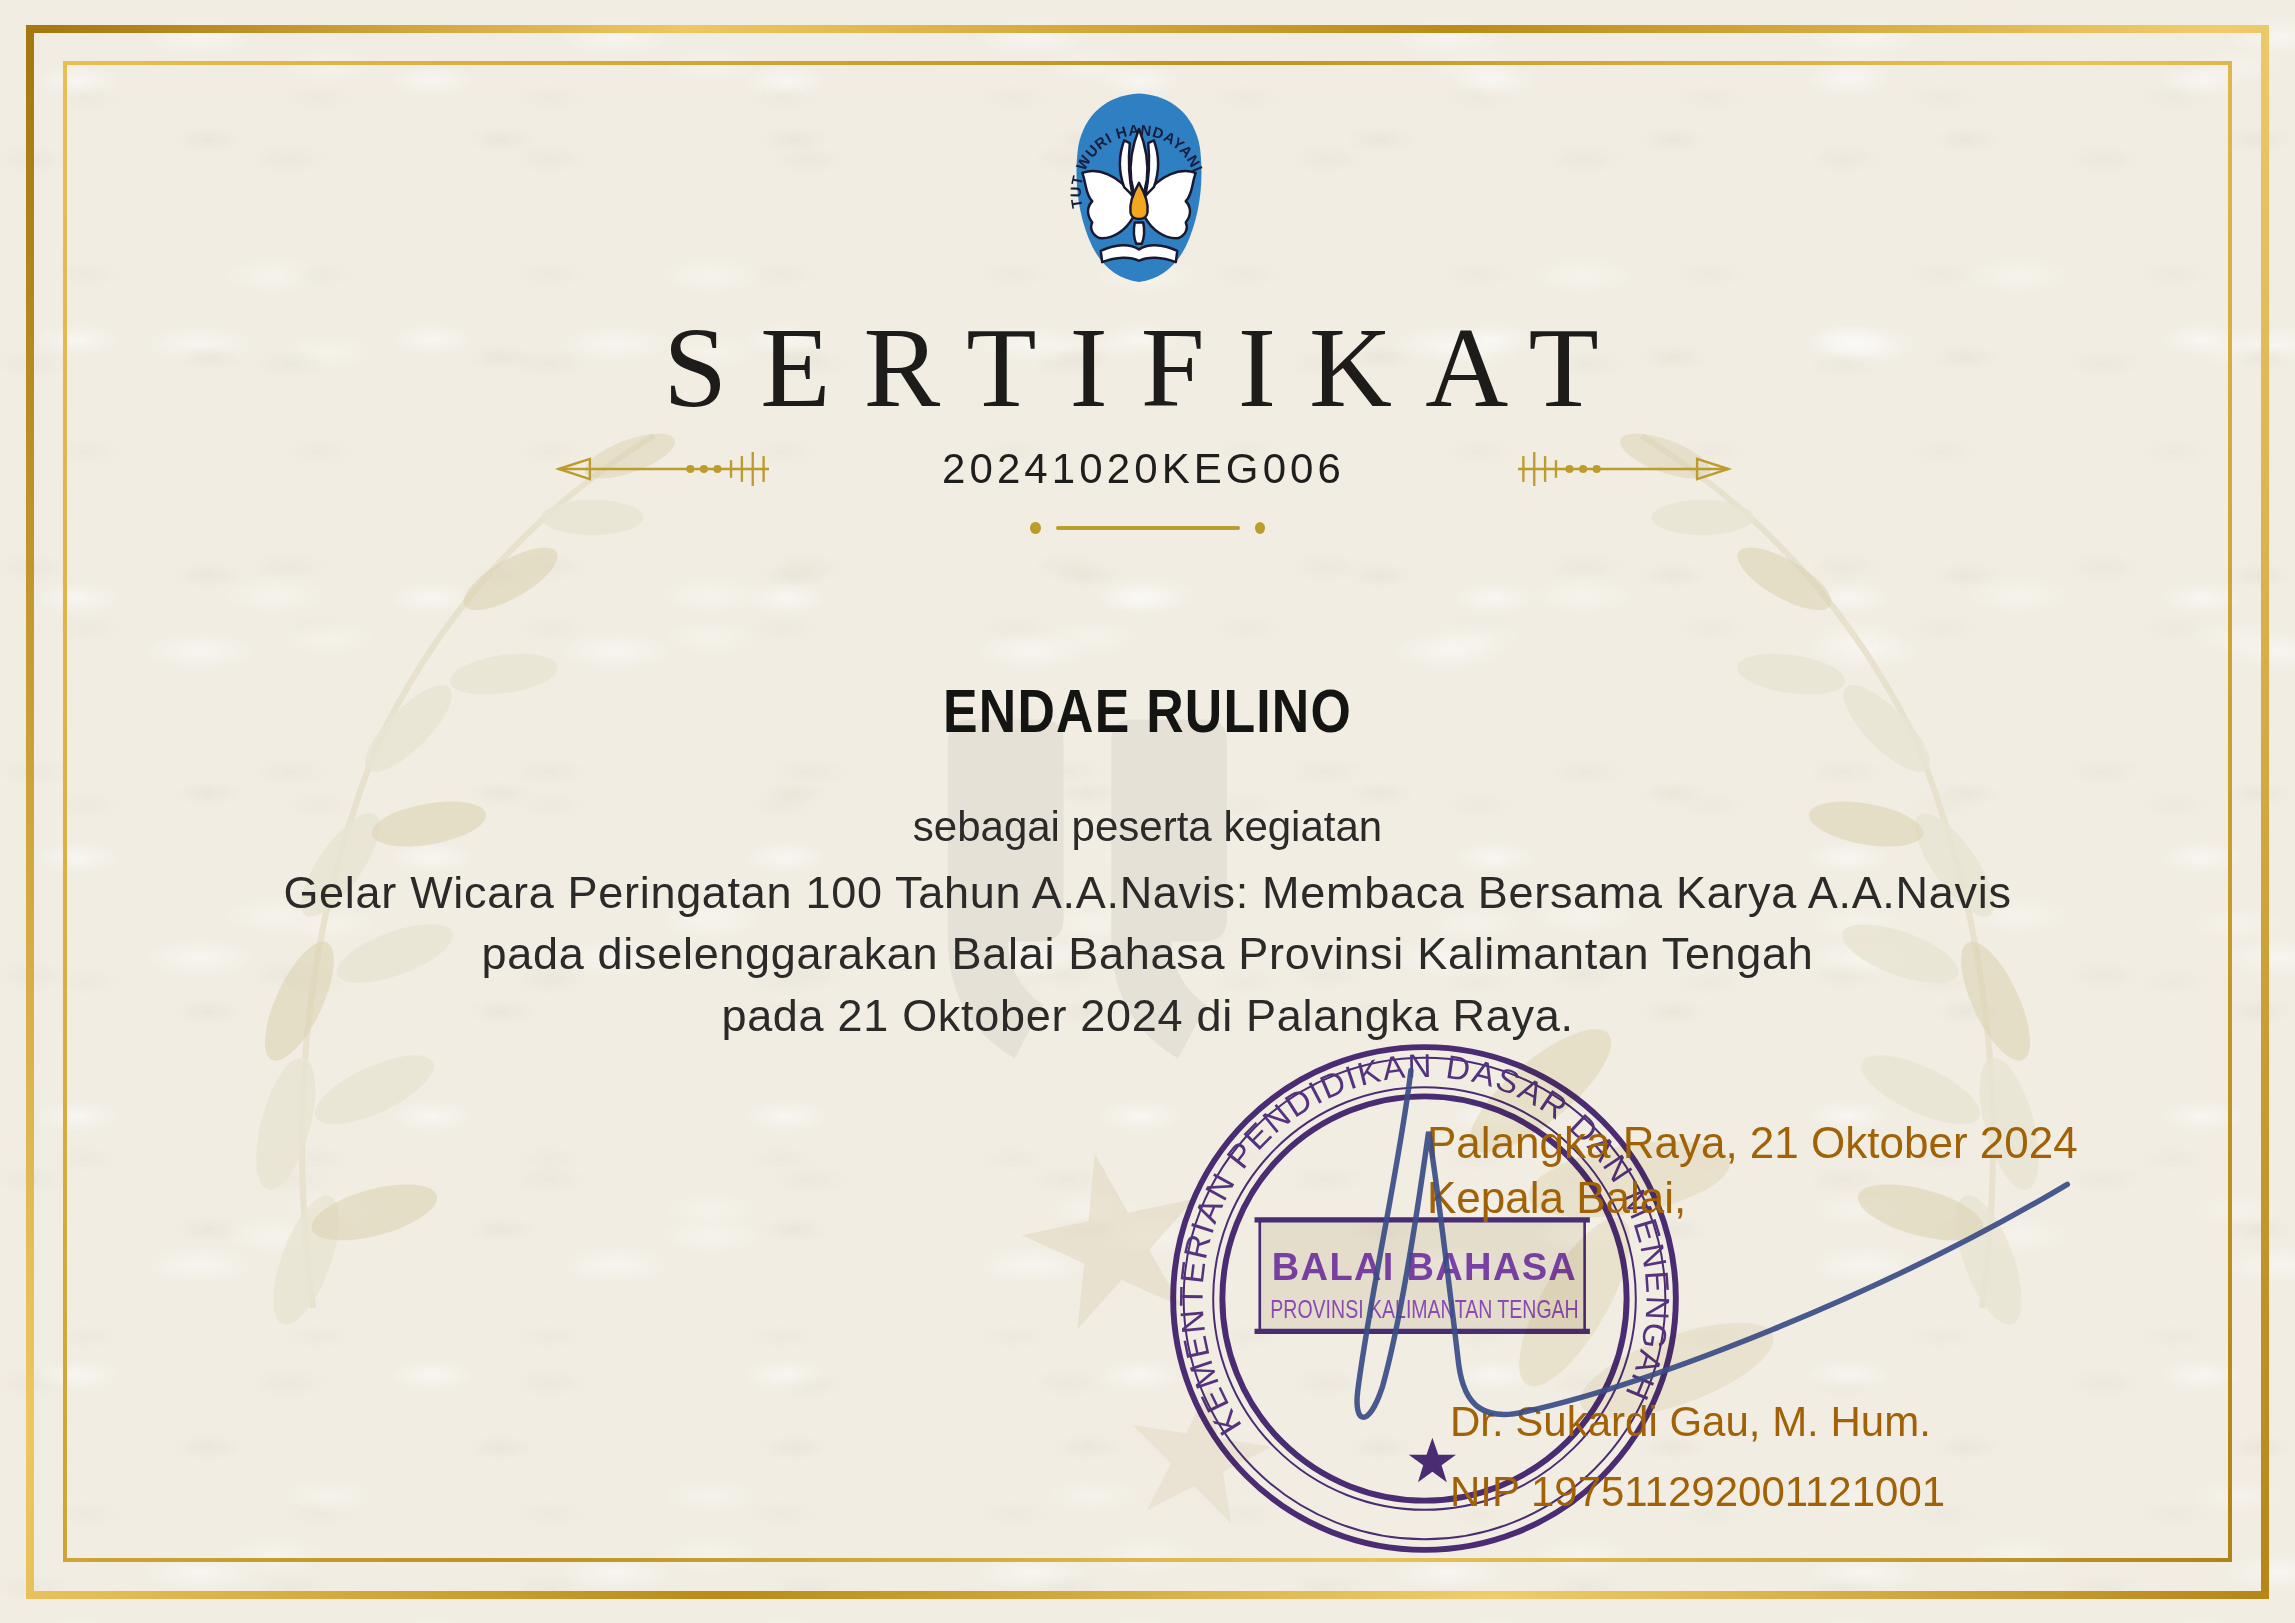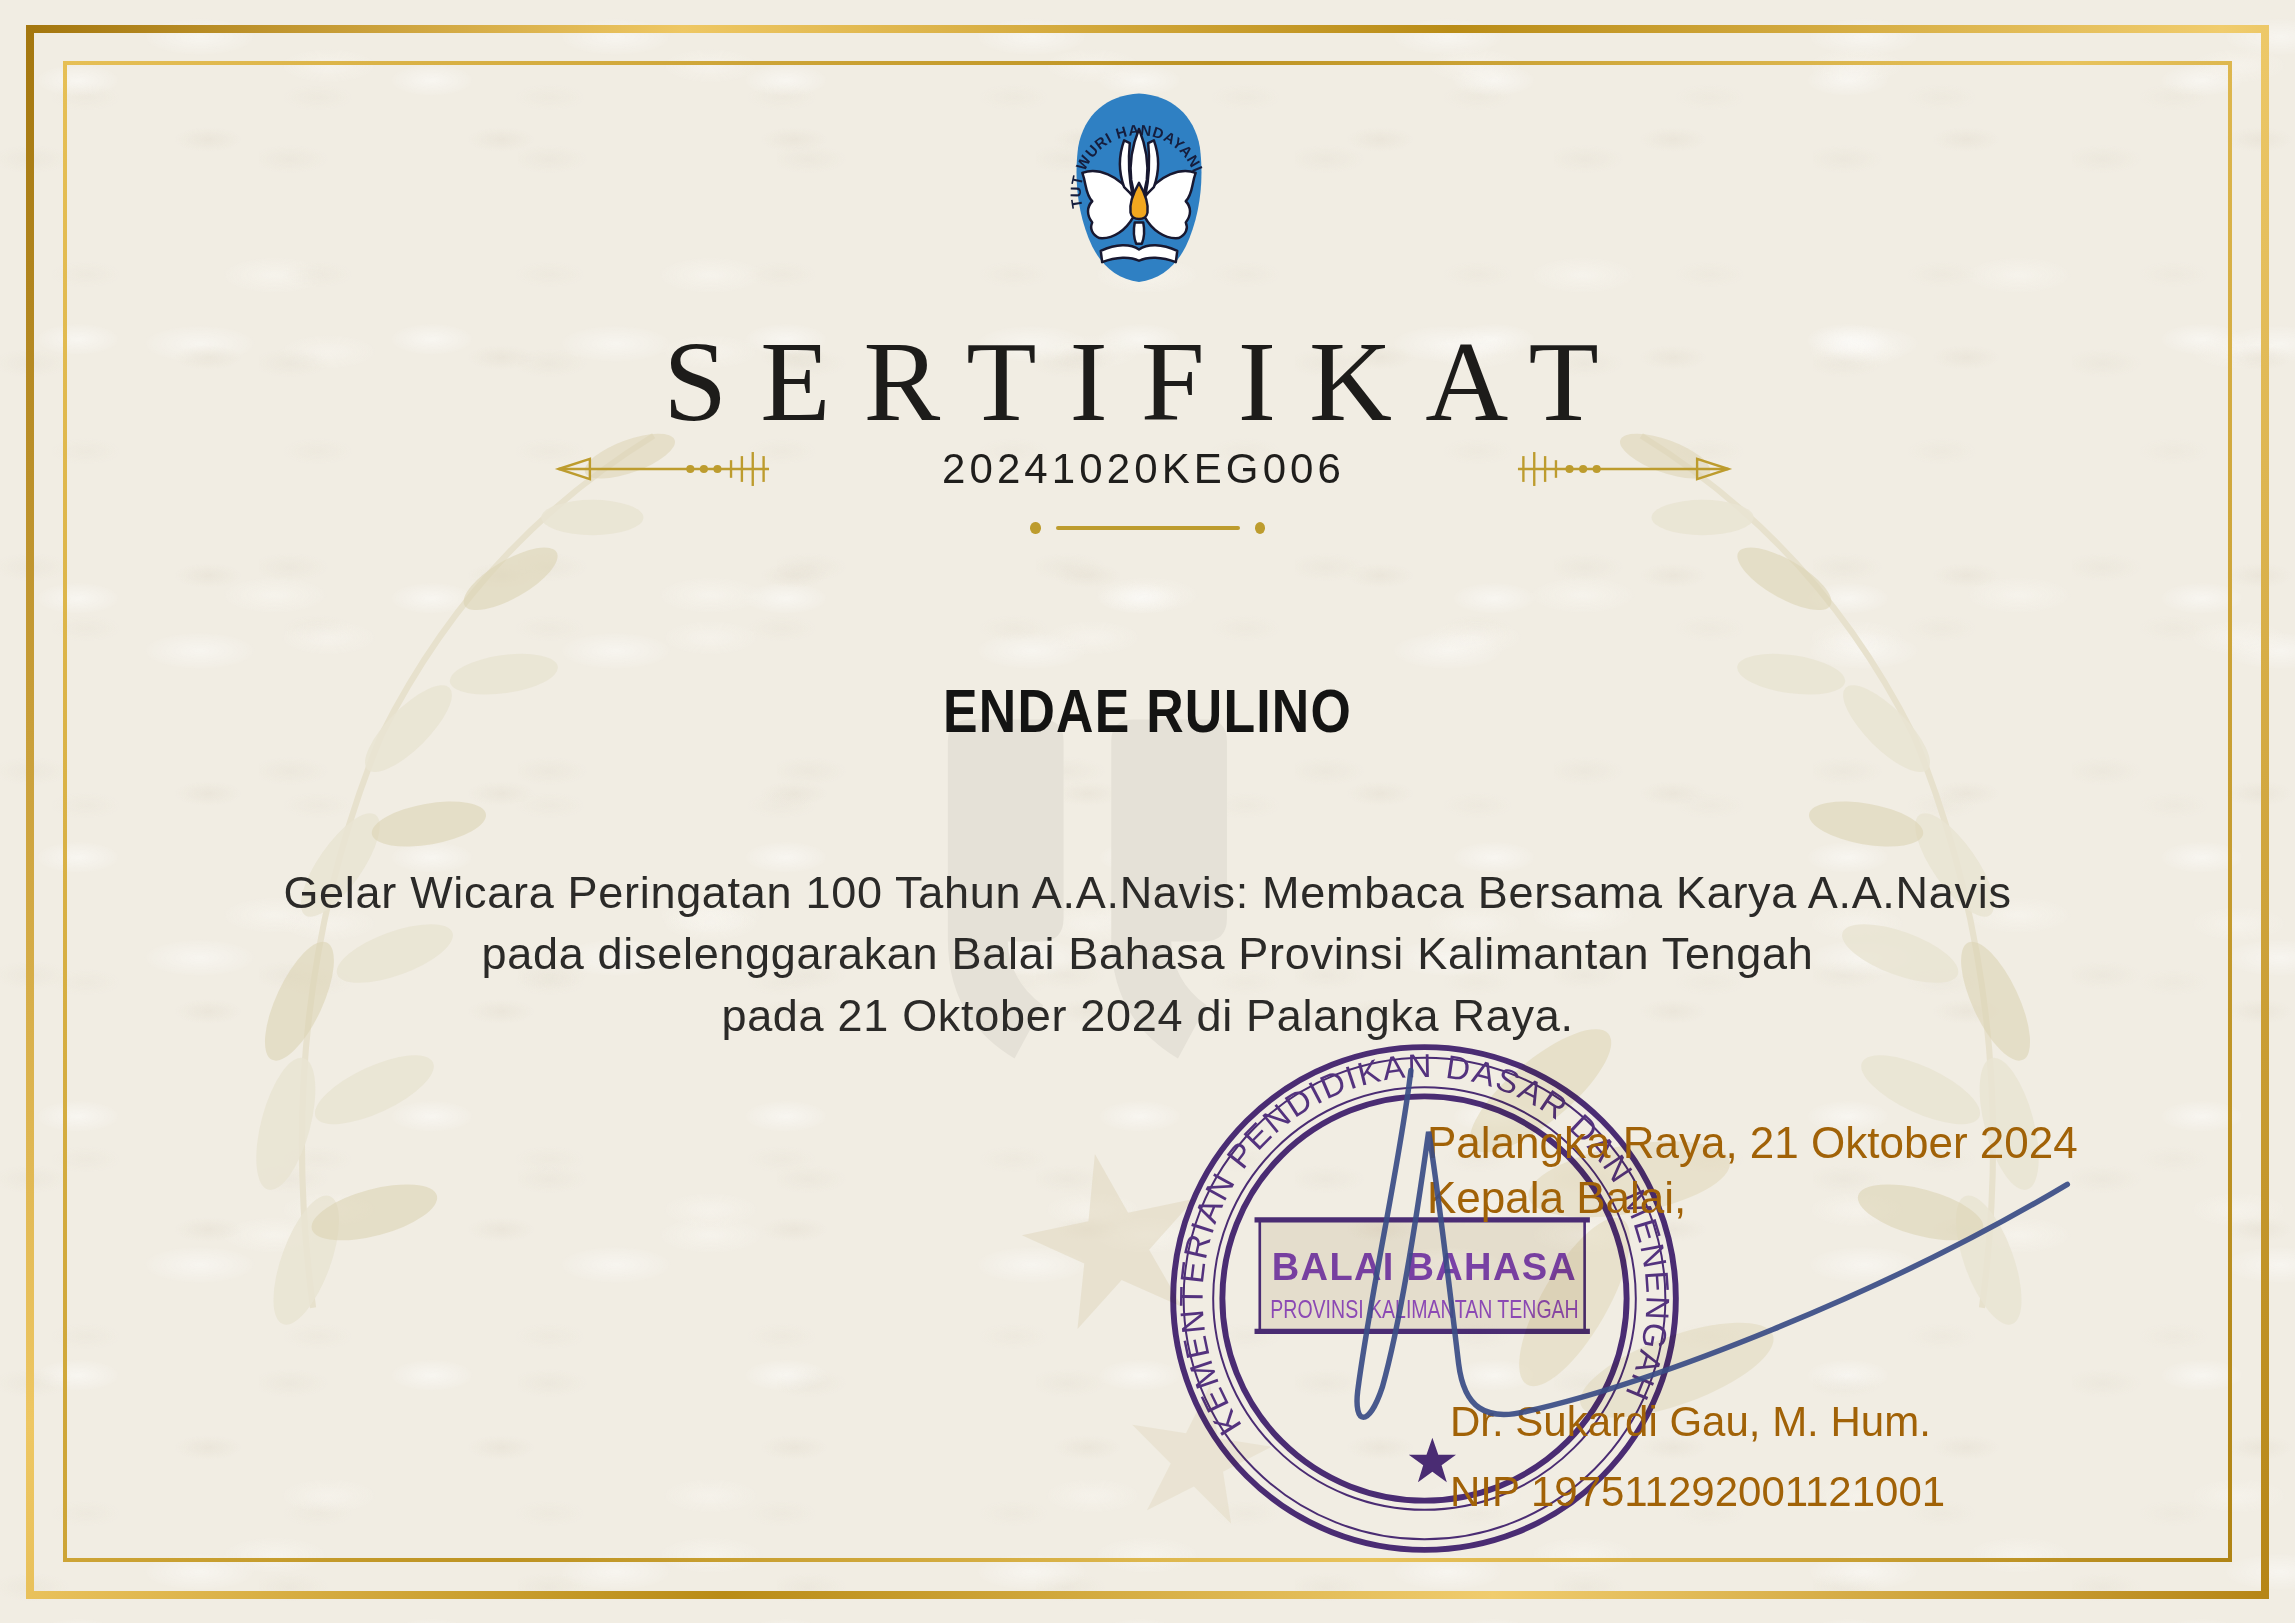--- a/index.html
+++ b/index.html
@@ -29,21 +29,21 @@
     border-image:linear-gradient(115deg,#a4770f,#eec763 22%,#b98c17 48%,#f0cc6d 74%,#b68617) 1;
   }
   .border-inner{
     position:absolute;left:63px;top:61px;right:63px;bottom:61px;
     border:4.1px solid #cda43c;
     border-image:linear-gradient(295deg,#b08414,#e8c35c 30%,#bd9322 60%,#e6bf55) 1;
   }
   .abs{position:absolute;}
   .centered{left:0;right:0;text-align:center;}
   .title{
-    top:324px;font-family:"Liberation Serif","DejaVu Serif",serif;
+    top:310px;font-family:"Liberation Serif","DejaVu Serif",serif;
     font-size:115px;line-height:1;letter-spacing:33px;
     color:#1d1c1a;font-weight:400;
   }
   .number-row{
     top:440px;height:57px;left:0;right:8px;
     display:flex;align-items:center;justify-content:center;gap:167px;
   }
   .cert-number{font-size:42px;letter-spacing:4.1px;color:#1f1e1c;}
   .presented{top:576px;font-size:39px;letter-spacing:9.5px;padding-left:9.5px;color:#242321;}
   .recipient{top:676px;font-size:61px;font-weight:700;color:#141413;text-decoration:underline;}
@@ -197,20 +197,21 @@
     </svg>
   </div>
 
   <div class="divider abs">
     <div class="dot"></div>
     <div class="bar"></div>
     <div class="dot"></div>
   </div>
 
   <div class="abs centered recipient"><span class="cond">ENDAE RULINO</span></div>
+  <div class="abs centered role">sebagai peserta kegiatan</div>
   <div class="abs centered ev1">Gelar Wicara Peringatan 100 Tahun A.A.Navis: Membaca Bersama Karya A.A.Navis</div>
   <div class="abs centered ev2">pada diselenggarakan Balai Bahasa Provinsi Kalimantan Tengah</div>
   <div class="abs centered ev3">pada 21 Oktober 2024 di Palangka Raya.</div>
 
   <svg class="stamp-svg" width="525" height="525" viewBox="0 0 800 800" aria-hidden="true">
     <g fill="none" stroke="#3f1d76">
       <circle cx="400" cy="400" r="383" stroke-width="9"></circle>
       <circle cx="400" cy="400" r="367" stroke-width="3"></circle>
       <circle cx="400" cy="400" r="322" stroke-width="3"></circle>
       <circle cx="400" cy="400" r="308" stroke-width="9"></circle>

